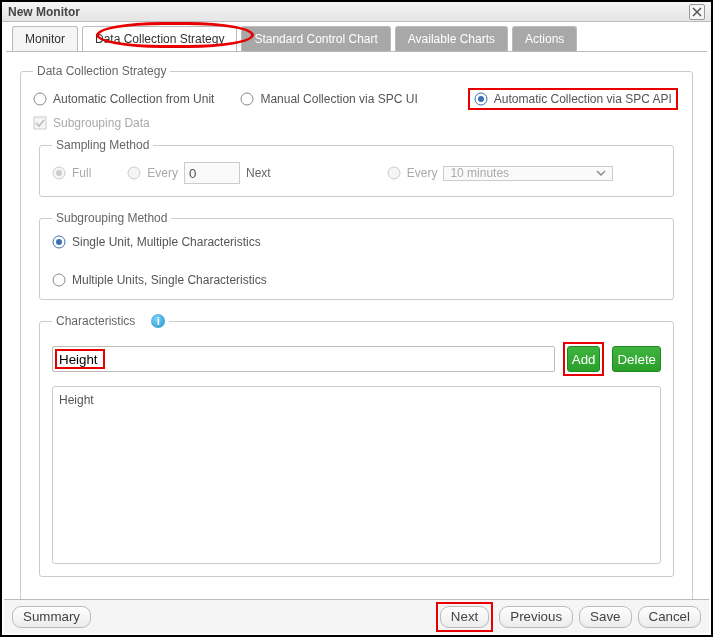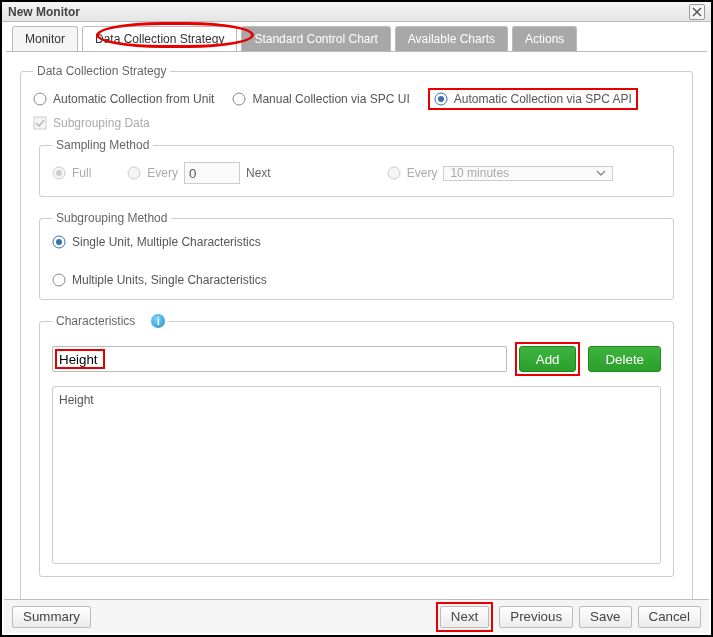--- a/index.html
+++ b/index.html
@@ -81,34 +81,34 @@
   fieldset {
     border: 1px solid #ccc;
     border-radius: 3px;
     margin: 6px 6px 14px;
     padding: 10px 12px 12px;
   }
   legend {
     padding: 0 4px;
     color: #666;
   }
-  .row { display: flex; align-items: center; gap: 18px; flex-wrap: wrap; }
+  .row { display: flex; align-items: center; gap: 26px; flex-wrap: wrap; }
   .radio-opt { display: flex; align-items: center; gap: 6px; }
   .radio {
     width: 14px; height: 14px;
     display: inline-flex;
     align-items: center; justify-content: center;
   }
   .radio svg { width: 14px; height: 14px; }
   .disabled { color: #aaa; }
   .disabled .radio svg circle.dot { fill: #ccc; }
   .disabled .radio svg circle.ring { stroke: #ccc; }
   .check { width: 14px; height: 14px; display:inline-flex; align-items:center; justify-content:center; }
   .check svg { width:14px; height:14px; }
-  .hlbox { border: 2px solid #e80000; padding: 2px 4px; display: inline-flex; align-items:center; gap:6px; }
+  .hlbox { border: 2px solid #e80000; padding: 2px 4px; display: inline-flex; align-items:center; gap:6px;margin-left:24px; }
   .gap { height: 6px; }
   .sampling .inner-row { display:flex; align-items:center; gap: 36px; }
   .input-sm {
     width: 56px; height: 22px;
     border: 1px solid #ccc;
     background: #fafafa;
     padding: 2px 4px;
   }
   .select {
     width: 170px; height: 15px;
@@ -138,21 +138,21 @@
     pointer-events:none;
     background: transparent;
     display:flex; align-items:center; padding: 0 4px;
   }
   .btn {
     height: 26px;
     border: 1px solid #1e8a1e;
     border-radius: 3px;
     background: linear-gradient(#3fb33f,#2aa02a);
     color: #fff;
-    padding: 0 16px;
+    padding: 0 4px;
     cursor: pointer;
     display: inline-flex; align-items: center; justify-content: center;
   }
   .hl-wrap { border: 2px solid #e80000; padding: 2px; }
   .listbox {
     border: 1px solid #ccc;
     height: 178px;
     border-radius: 3px;
     padding: 4px 6px;
     background: #fff;
@@ -165,21 +165,21 @@
     height: 34px;
     border-top: 1px solid #bbb;
     background: #f5f5f5;
     display: flex; align-items: center;
     padding: 0 8px;
     gap: 6px;
   }
   .fbtn {
     height: 22px;
     border: 1px solid #bbb;
-    border-radius: 2px;
+    border-radius: 9px;
     background: linear-gradient(#fefefe,#ececec);
     padding: 0 10px;
     color: #444;
     cursor: pointer;
     display:inline-flex; align-items:center; justify-content:center;
   }
   .char-legend { display:flex; align-items:center; gap:16px; }
   .info-icon {
     width:14px; height:14px; border-radius:50%;
     background: radial-gradient(circle at 40% 35%, #7fd4ff,#1e90c0);

